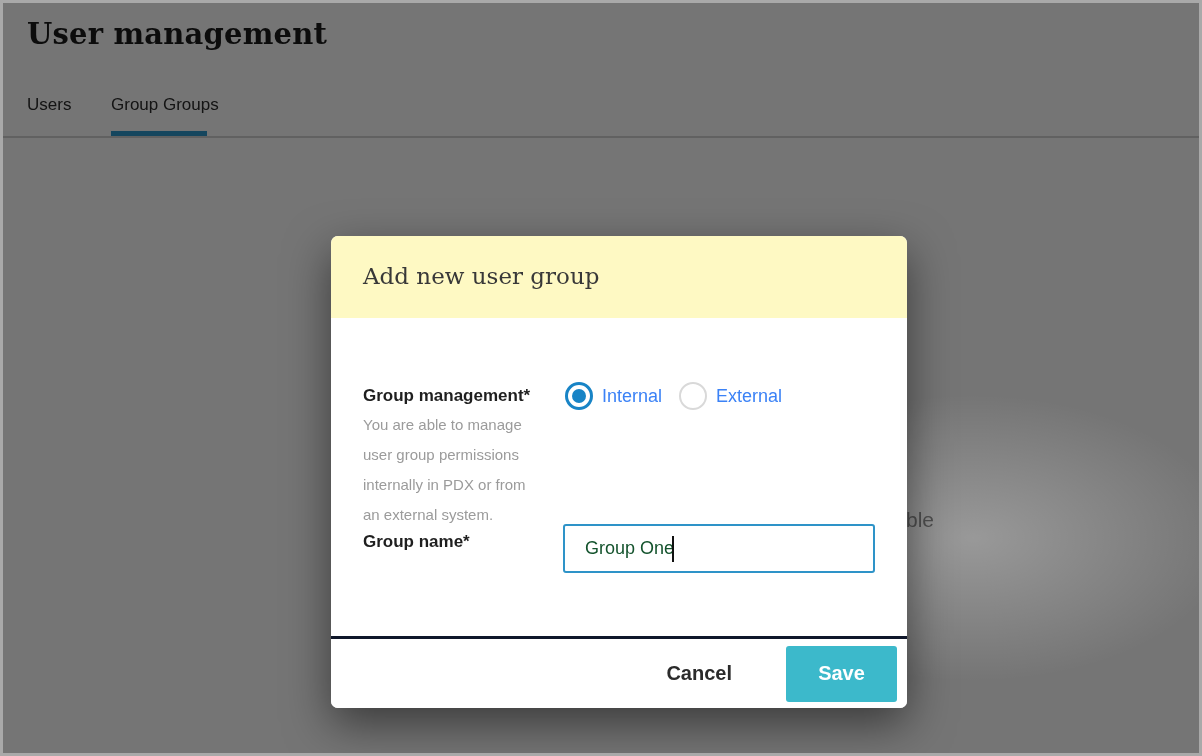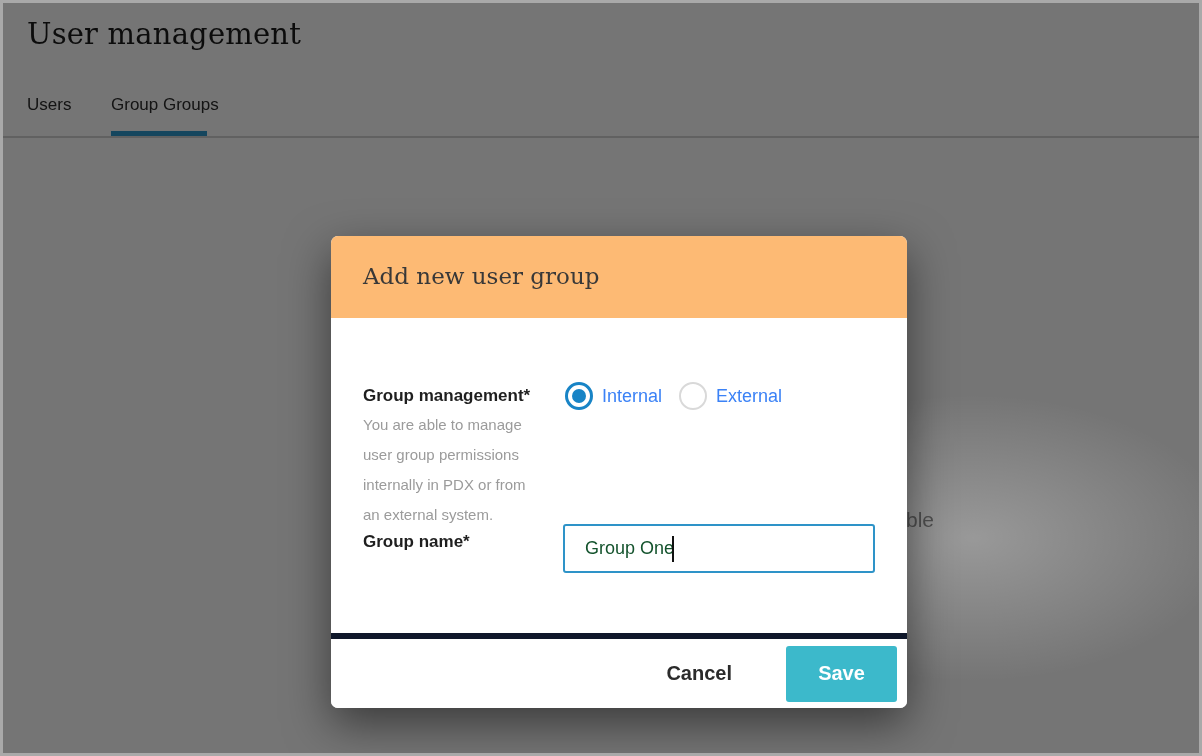--- a/index.html
+++ b/index.html
@@ -17,21 +17,21 @@
     --input-border:#2e93c8;
     --tab-underline:#2e98ce;
     --save-teal:#3cb9cb;
   }
 
   
   .page { position:absolute; inset:0; background:#ffffff; z-index:1; }
   .page-title {
     position:absolute; left:24px; top:14px;
     font-family:"DejaVu Serif", serif;
-    font-size:29px; color:#1c1c1c; letter-spacing:0.2px;
+    font-size:29px; color:#1c1c1c; letter-spacing:0.2px;font-weight:bold;
   }
   .tab {
     position:absolute; top:92px;
     font-size:17px; color:#2d2d2d; cursor:pointer;
   }
   .tab-users { left:24px; }
   .tab-groups { left:108px; }
   .tab-underline {
     position:absolute; left:108px; top:128px;
     width:96px; height:5px;
@@ -61,21 +61,21 @@
 
   
   .modal {
     position:absolute; left:328px; top:233px;
     width:576px; height:472px;
     background:#ffffff; border-radius:7px;
     box-shadow:0 16px 45px rgba(0,0,0,0.5);
     z-index:4;
   }
   .modal-header {
-    height:82px; background:#fdba74;
+    height:82px; background:#fef9c3;
     border-radius:7px 7px 0 0;
     box-sizing:border-box;
   }
   .modal-title {
     padding:27px 0 0 32px;
     font-family:"DejaVu Serif", serif;
     font-size:23px; color:#383838;
   }
   .gm-label, .gn-label {
     position:absolute; left:32px;
@@ -115,21 +115,21 @@
     font-size:18px; color:#14532d;
     outline:none; background:#fff;
   }
   .caret {
     position:absolute; left:109px; top:12px;
     width:2px; height:26px; background:#111;
   }
 
   .modal-footer {
     position:absolute; left:0; right:0; bottom:0; height:69px;
-    border-top:6px solid #0f172a;
+    border-top:3px solid #0f172a;
     display:flex; align-items:center; justify-content:flex-end;
     background:#fff; border-radius:0 0 7px 7px;
   }
   .cancel-btn {
     background:none; border:none; cursor:pointer;
     font-family:"Liberation Sans", sans-serif;
     font-size:20px; font-weight:600; color:#2b2b2b;
     margin-right:54px; padding:0;
   }
   .save-btn {

